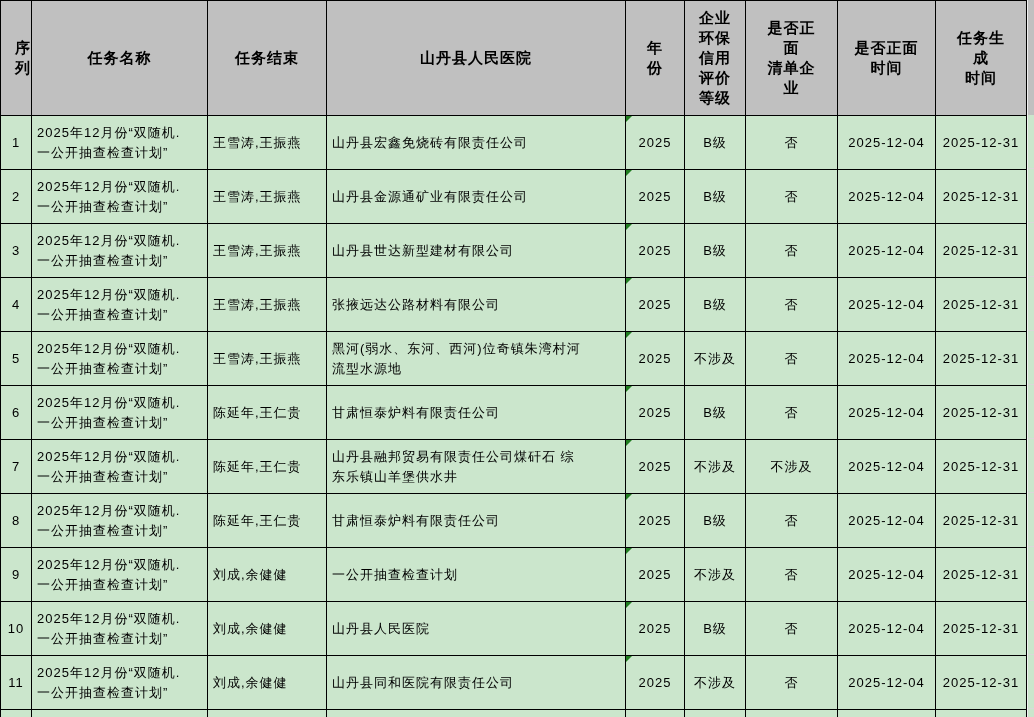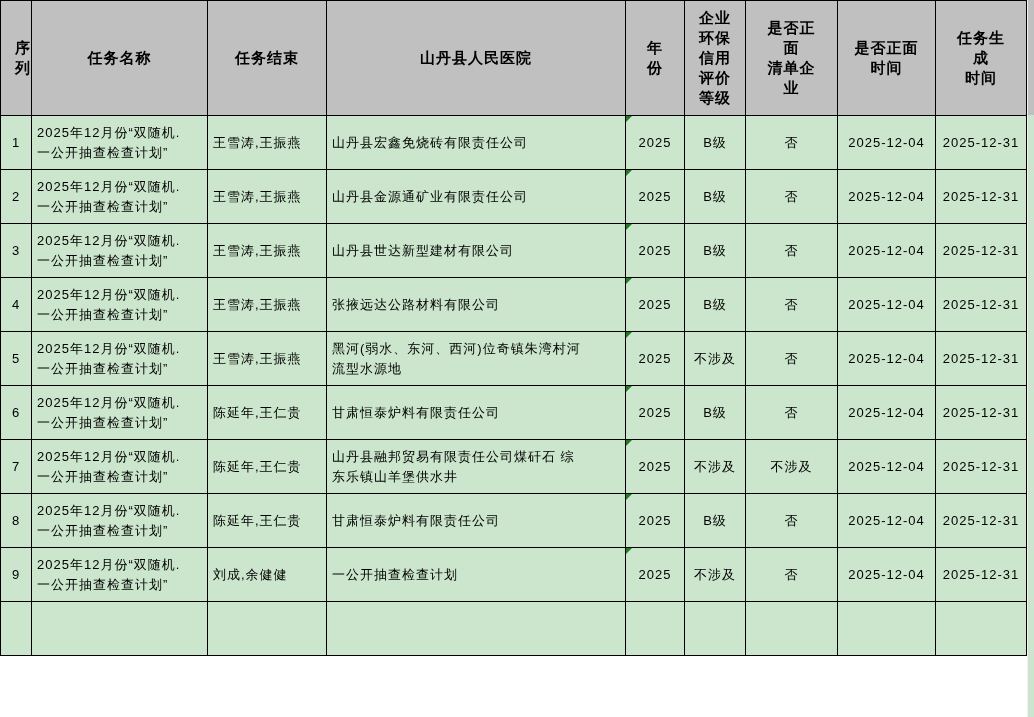--- a/index.html
+++ b/index.html
@@ -237,20 +237,44 @@
 一公开抽查检查计划”</td>
           <td class="c-officers a-left">刘成,余健健</td>
           <td class="c-target a-left">一公开抽查检查计划</td>
           <td class="c-year a-center">2025<span class="tri"></span></td>
           <td class="c-credit a-center">不涉及</td>
           <td class="c-positive a-center">否</td>
           <td class="c-start a-center">2025-12-04</td>
           <td class="c-end a-center">2025-12-31</td>
         </tr>
         <tr>
+          <td class="c-seq a-center">10</td>
+          <td class="c-task a-left">2025年12月份“双随机.
+一公开抽查检查计划”</td>
+          <td class="c-officers a-left">刘成,余健健</td>
+          <td class="c-target a-left">山丹县人民医院</td>
+          <td class="c-year a-center">2025<span class="tri"></span></td>
+          <td class="c-credit a-center">B级</td>
+          <td class="c-positive a-center">否</td>
+          <td class="c-start a-center">2025-12-04</td>
+          <td class="c-end a-center">2025-12-31</td>
+        </tr>
+        <tr>
+          <td class="c-seq a-center">11</td>
+          <td class="c-task a-left">2025年12月份“双随机.
+一公开抽查检查计划”</td>
+          <td class="c-officers a-left">刘成,余健健</td>
+          <td class="c-target a-left">山丹县同和医院有限责任公司</td>
+          <td class="c-year a-center">2025<span class="tri"></span></td>
+          <td class="c-credit a-center">不涉及</td>
+          <td class="c-positive a-center">否</td>
+          <td class="c-start a-center">2025-12-04</td>
+          <td class="c-end a-center">2025-12-31</td>
+        </tr>
+        <tr>
           <td class="c-seq"></td>
           <td class="c-task"></td>
           <td class="c-officers"></td>
           <td class="c-target"></td>
           <td class="c-year"></td>
           <td class="c-credit"></td>
           <td class="c-positive"></td>
           <td class="c-start"></td>
           <td class="c-end"></td>
         </tr>

